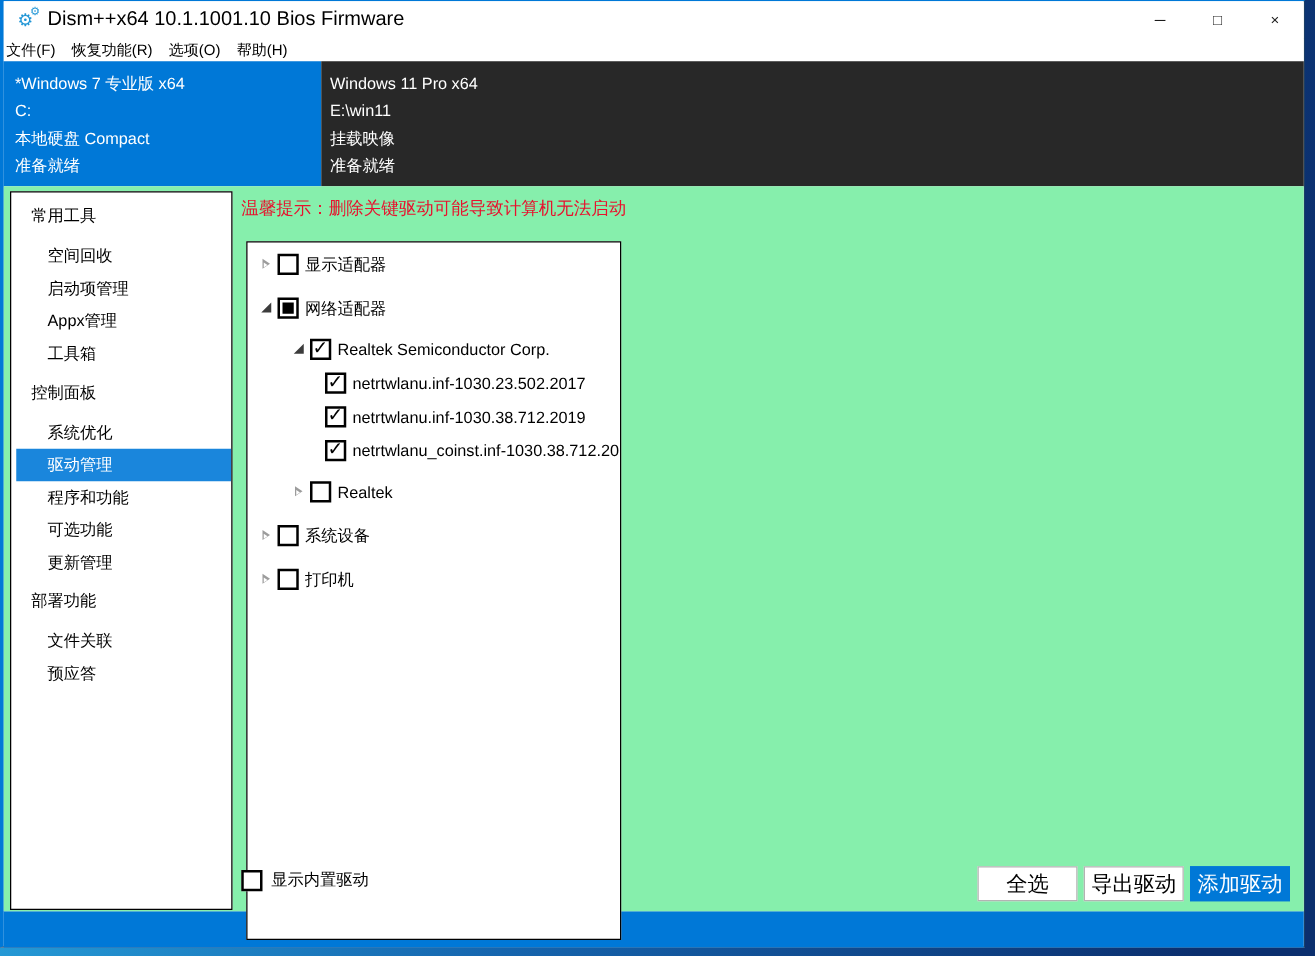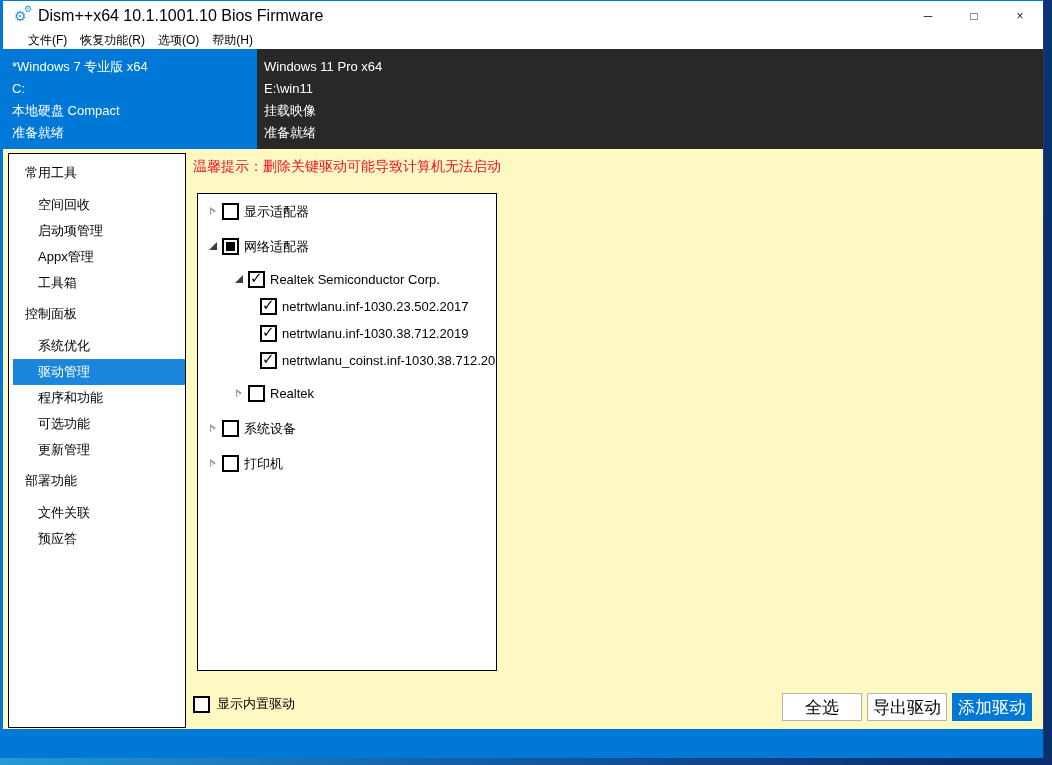--- a/index.html
+++ b/index.html
@@ -16,39 +16,39 @@
   
   .titlebar{height:30px;display:flex;align-items:center;background:#fff;}
   .app-icon{position:relative;width:20px;height:20px;margin-left:11px;color:#2196d6;flex:0 0 auto;}
   .gear-big{position:absolute;left:0;top:3px;font-size:14px;line-height:14px;}
   .gear-small{position:absolute;left:10px;top:-1px;font-size:9px;line-height:9px;}
   .title{font-size:16px;color:#000;margin-left:4px;}
   .win-controls{margin-left:auto;display:flex;height:30px;}
   .win-btn{width:46px;height:30px;display:flex;align-items:center;justify-content:center;
     font-size:12px;color:#1a1a1a;cursor:default;}
   
-  .menubar{height:18px;display:flex;align-items:center;padding-left:25px;background:#fff;}
+  .menubar{height:18px;display:flex;align-items:center;padding-left:2px;background:#fff;}
   .menu-item{font-size:12px;color:#000;margin-right:13px;white-space:nowrap;}
   
   .targets{height:100px;display:flex;}
   .target{height:100px;color:#fff;font-size:13px;line-height:22px;padding-top:7px;overflow:hidden;}
   .target.sel{width:254px;background:var(--accent);padding-left:9px;}
   .target.uns{flex:1;background:var(--dark);padding-left:7px;}
   .target div{white-space:nowrap;}
   
-  .content{position:relative;height:580px;background:#fef9c3;}
+  .content{position:relative;height:580px;background:#86efac;}
   .sidebar{position:absolute;left:5px;top:4px;width:178px;height:575px;border:1px solid #000;
     background:#fff;padding-top:6px;overflow:hidden;}
   .srow{height:26px;display:flex;align-items:center;font-size:13px;color:#000;}
   .srow.hdr{padding-left:16px;margin-bottom:6px;}
   .srow.hdr.gap{margin-top:5px;}
   .srow.item{padding-left:29px;}
   .srow.item.selected{margin-left:4px;padding-left:25px;background:var(--sel);color:#fff;}
   .warning{position:absolute;left:190px;top:9px;font-size:14px;color:var(--red);white-space:nowrap;}
-  .tree{position:absolute;left:194px;top:44px;width:300px;height:478px;border:1px solid #000;
+  .tree{position:absolute;left:194px;top:44px;width:300px;height:559px;border:1px solid #000;
     background:#fff;overflow:hidden;}
   .trow{height:27px;display:flex;align-items:center;}
   .trow:first-child{margin-top:4px;}
   .trow.l0{padding-left:10px;}  .trow.l0:not(:first-child){margin-top:8px;}
   .trow.l1{padding-left:36px;margin-top:6px;}
   .trow.l2{padding-left:62px;margin-top:0;}
   .exp{width:10px;height:11px;position:relative;margin-right:4px;flex:0 0 auto;}
   .exp.collapsed::before{content:"";position:absolute;left:2px;top:1px;
     border-top:4.5px solid transparent;border-bottom:4.5px solid transparent;border-left:6px solid #9c9c9c;}
   .exp.collapsed::after{content:"";position:absolute;left:3px;top:3.5px;

